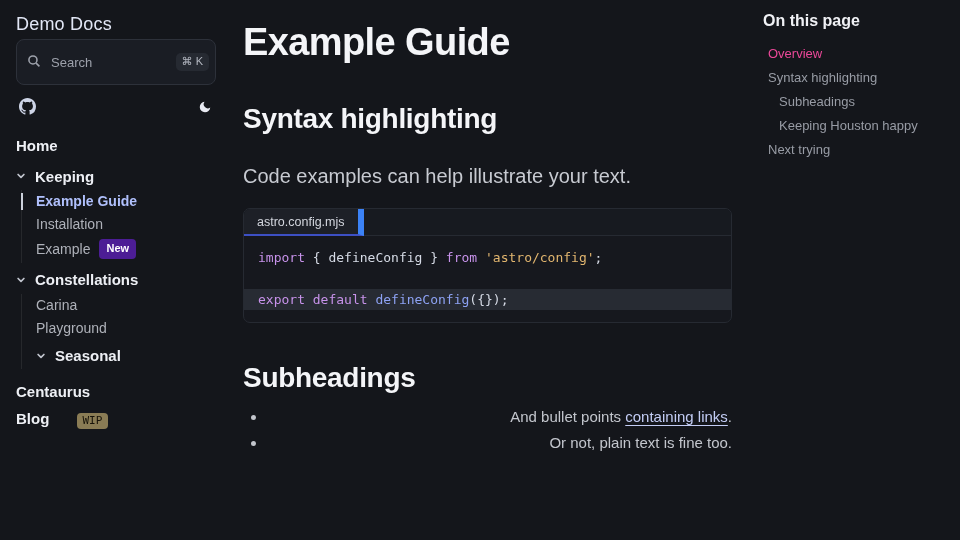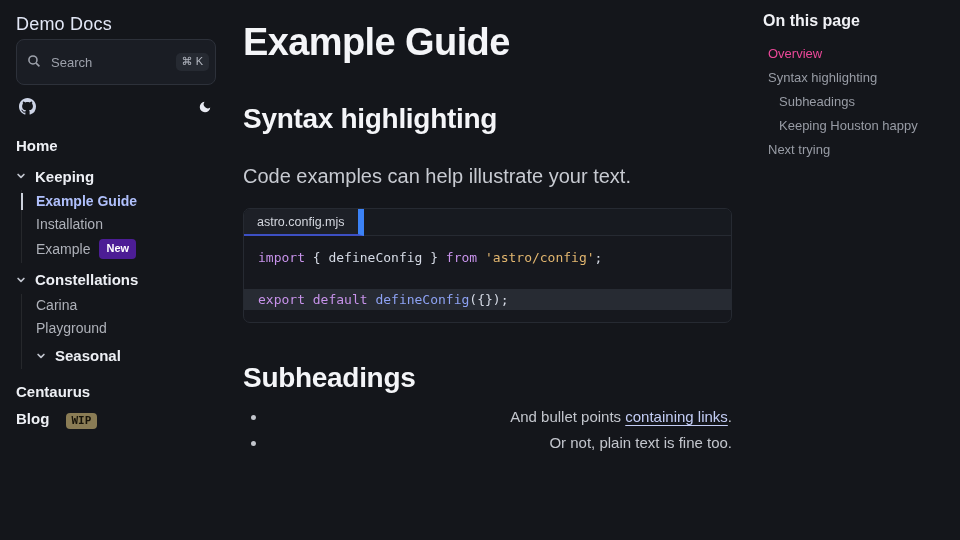--- a/index.html
+++ b/index.html
@@ -46,21 +46,21 @@
   .group ul li.active > a { color: #b0c0fc; font-weight: 600; }
   .group ul li.active::before {
     content: ""; position: absolute; left: -15px; top: 3px; bottom: 3px; width: 1.5px; background: #ccd1db;
   }
   .subgroup .group-summary { padding: 4px 0; }
   .badge-new {
     margin-left: 9px; background: #4c1d95; color: #fff; font-size: 11px; font-weight: 700;
     padding: 1px 7px 2px; border-radius: 4px; line-height: 1.5;
   }
   .badge-wip {
-    margin-left: 12px; background: #8a7c55; color: #171309; font-weight: 700;
+    margin-left: 23px; background: #8a7c55; color: #171309; font-weight: 400;
     font-family: "DejaVu Sans Mono", monospace; font-size: 11px;
     padding: 1px 6px 2px; border-radius: 4px; line-height: 1.5;
   }
   .blog-row { display: flex; align-items: center; }
 
   
   .main { flex: 1 1 auto; min-width: 0; padding: 0 23px 0 11px; }
   .page-title { font-size: 38px; font-weight: 700; color: #f4f5f8; margin: 21px 0 0; letter-spacing: -.6px; }
   .intro { margin-top: 37px; font-size: 15.5px; line-height: 1.44; color: #c7cad1; }
   .h2 { font-size: 28px; font-weight: 700; color: #f4f5f8; margin: 39px 0 0; letter-spacing: -.3px; }

